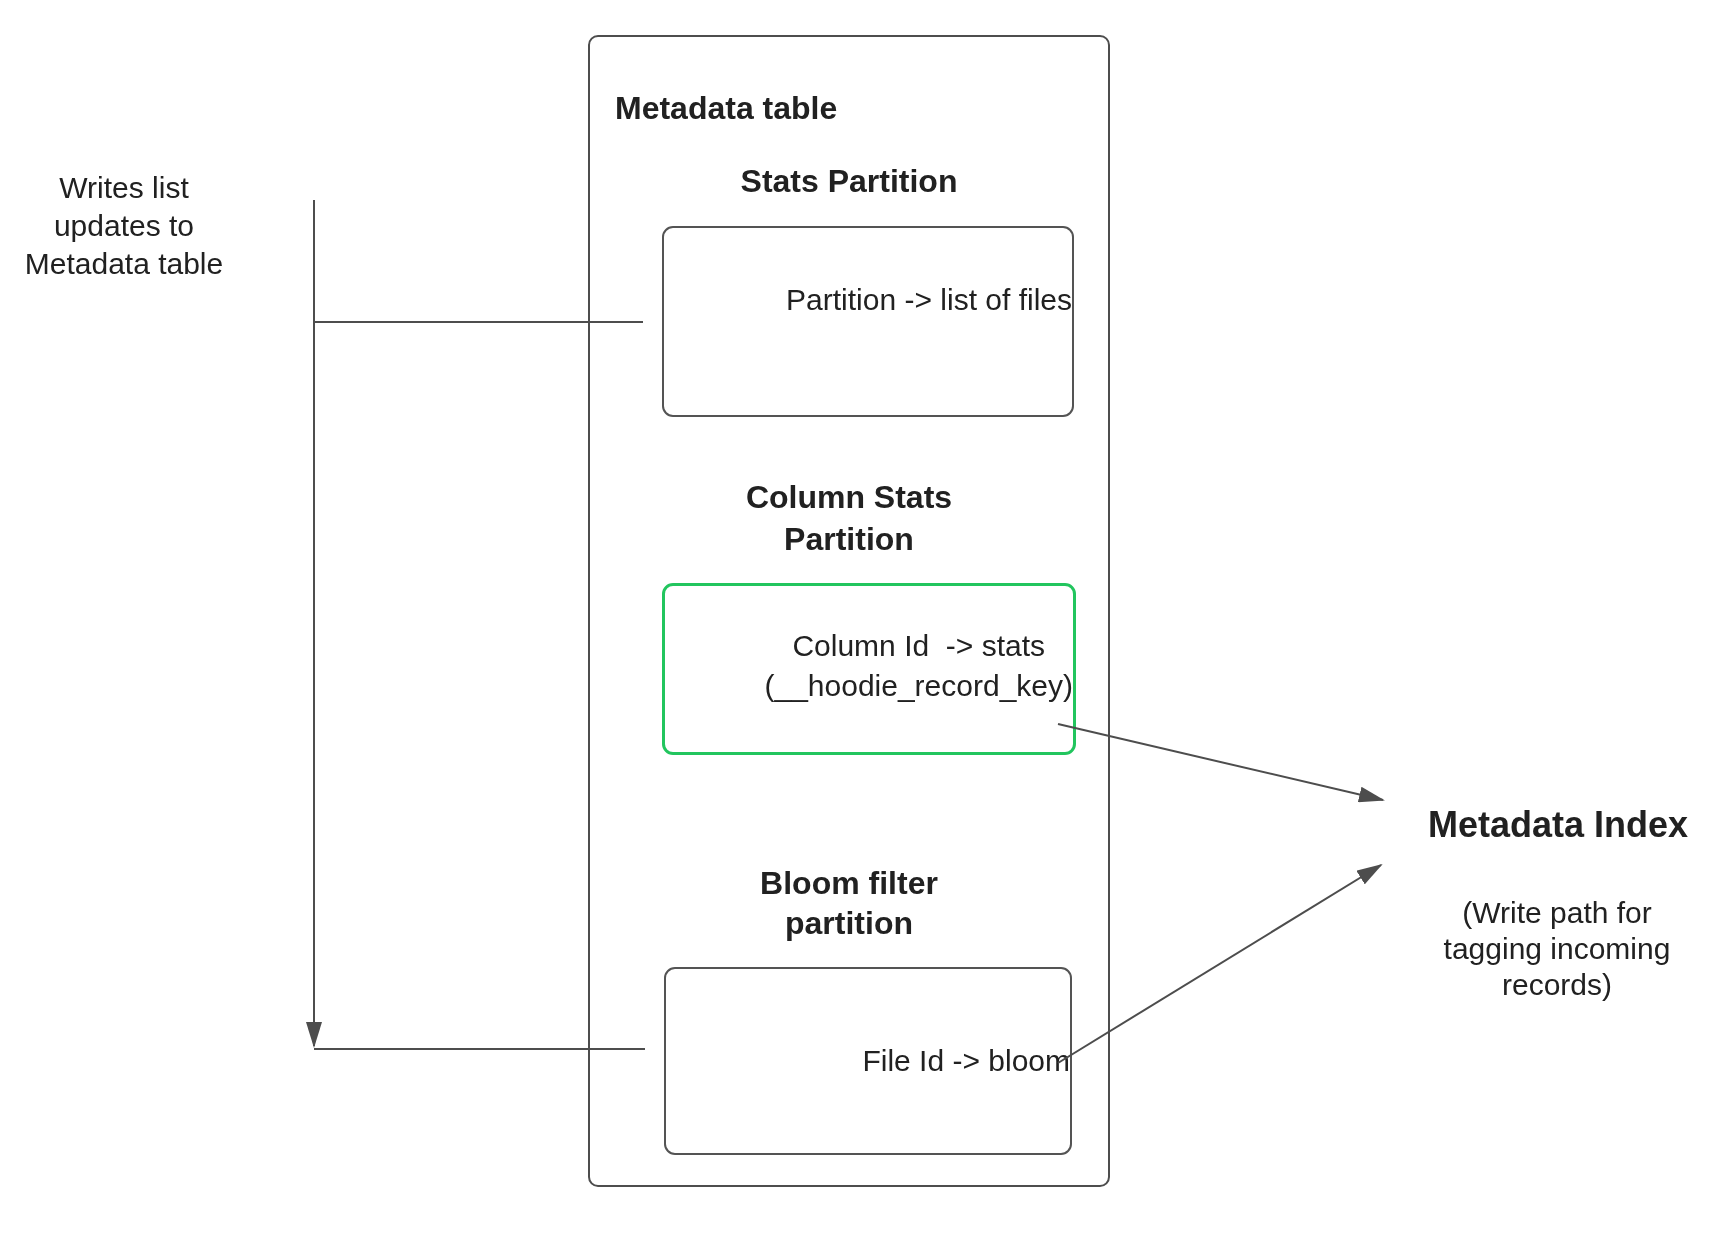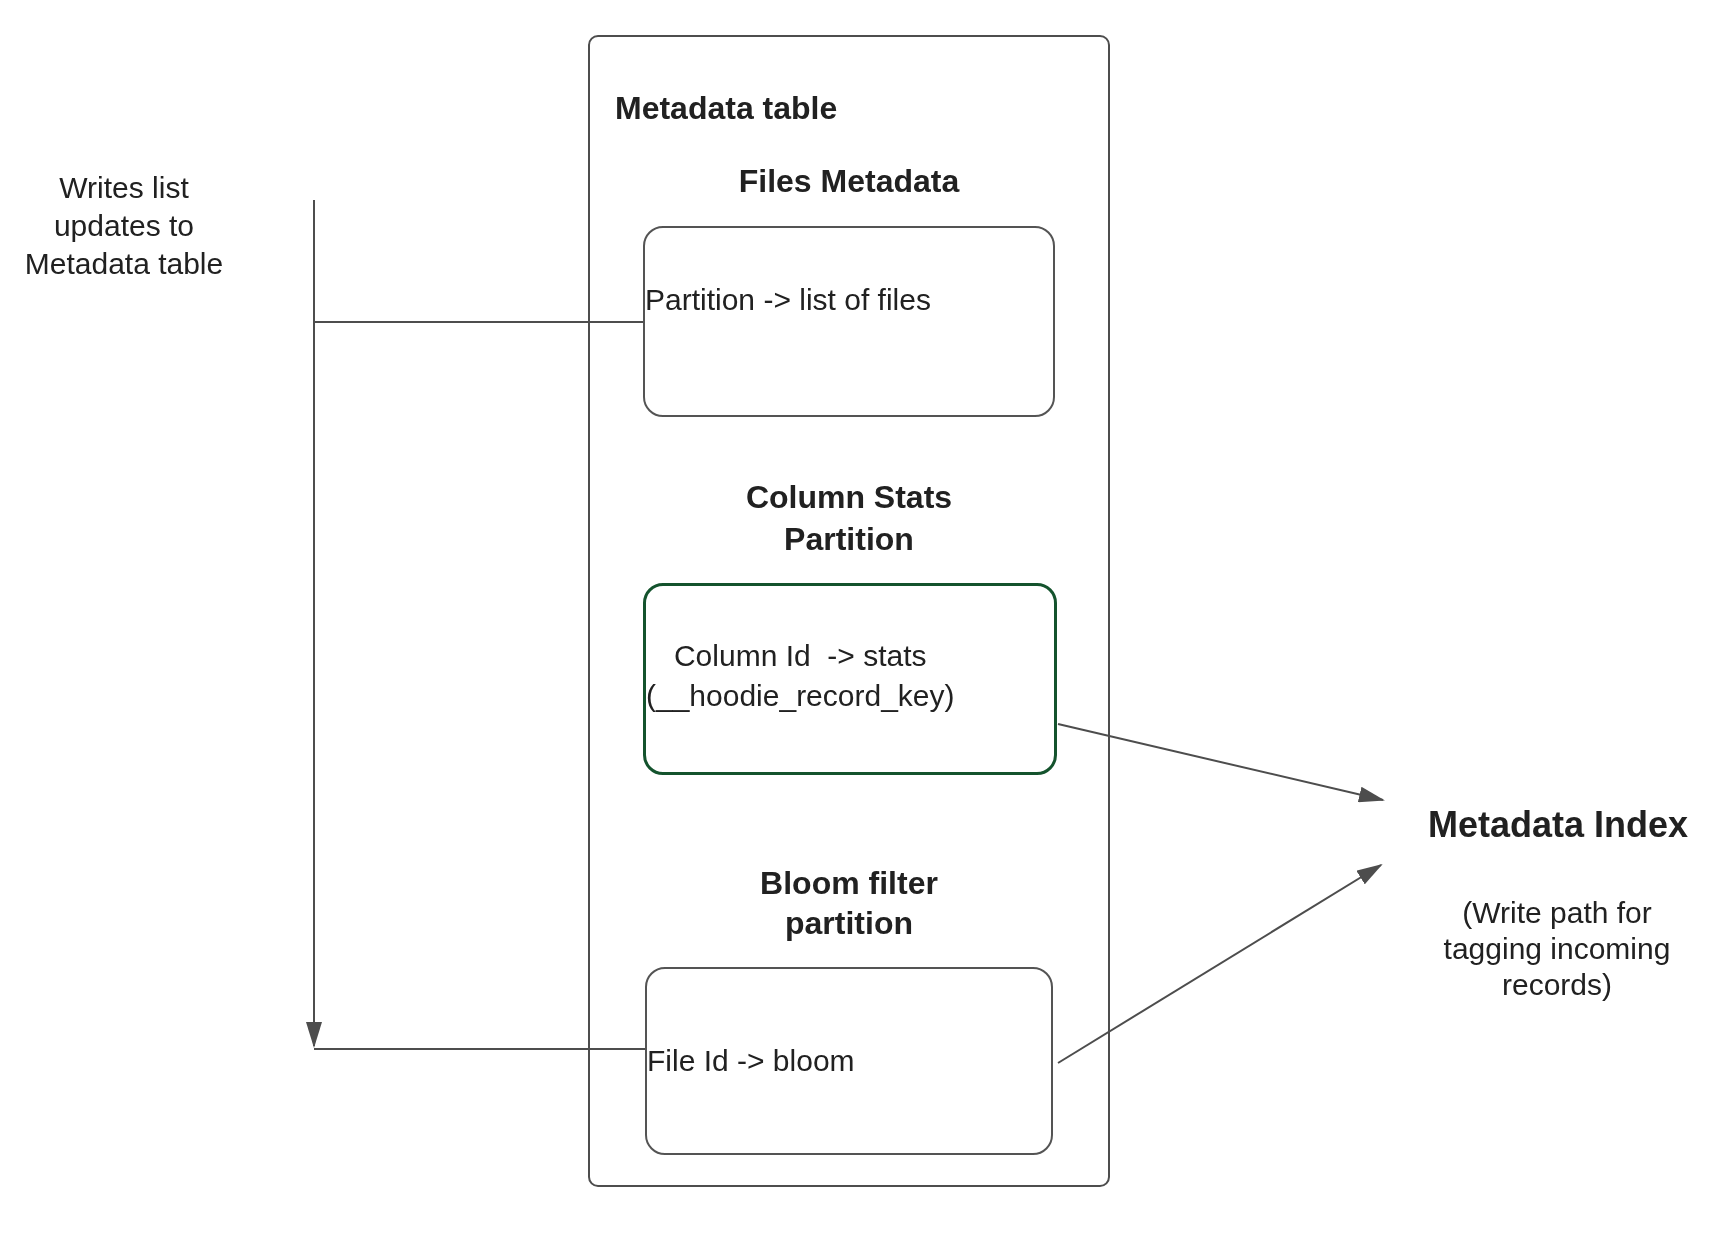--- a/index.html
+++ b/index.html
@@ -15,26 +15,26 @@
 
   .connectors { position: absolute; left: 0; top: 0; z-index: 3; pointer-events: none; }
 
   
   .outer-box {
     left: 588px; top: 35px; width: 522px; height: 1152px;
     border: 2px solid #4d4d4d; border-radius: 10px;
     background: transparent; z-index: 1;
   }
   .inner-box {
-    border: 2px solid #545454; border-radius: 20px;
+    border: 2px solid #545454; border-radius: 11px;
     background: #ffffff; z-index: 2;
-    display: flex; align-items: center; justify-content: flex-start;
+    display: flex; align-items: center; justify-content: flex-end; margin-left: 19px;
   }
   .files-box  { left: 643px; top: 226px;  width: 412px; height: 191px; padding-bottom: 44px; }
-  .stats-box  { left: 643px; top: 583px;  width: 414px; height: 192px; border: 3px solid #14532d; padding-bottom: 6px; }
+  .stats-box  { left: 643px; top: 583px;  width: 414px; height: 172px; border: 3px solid #22c55e; padding-bottom: 6px; }
   .bloom-box  { left: 645px; top: 967px;  width: 408px; height: 188px; }
 
   
   .box-title {
     left: 615px; top: 88px;
     font-size: 32px; font-weight: bold; line-height: 40px;
     z-index: 2; white-space: pre-line;
   }
   .heading {
     font-size: 32px; font-weight: bold; text-align: center;
@@ -85,21 +85,21 @@
   </svg>
 
   <div class="abs writes-label">Writes list
 updates to
 Metadata table</div>
 
   <div class="abs outer-box"></div>
 
   <div class="abs box-title">Metadata table</div>
 
-  <div class="abs heading files-heading">Files Metadata</div>
+  <div class="abs heading files-heading">Stats Partition</div>
   <div class="abs inner-box files-box">
     <span class="body-text">Partition -&gt; list of files</span>
   </div>
 
   <div class="abs heading stats-heading">Column Stats
 Partition</div>
   <div class="abs inner-box stats-box">
     <span class="body-text">Column Id  -&gt; stats
 (__hoodie_record_key)</span>
   </div>

